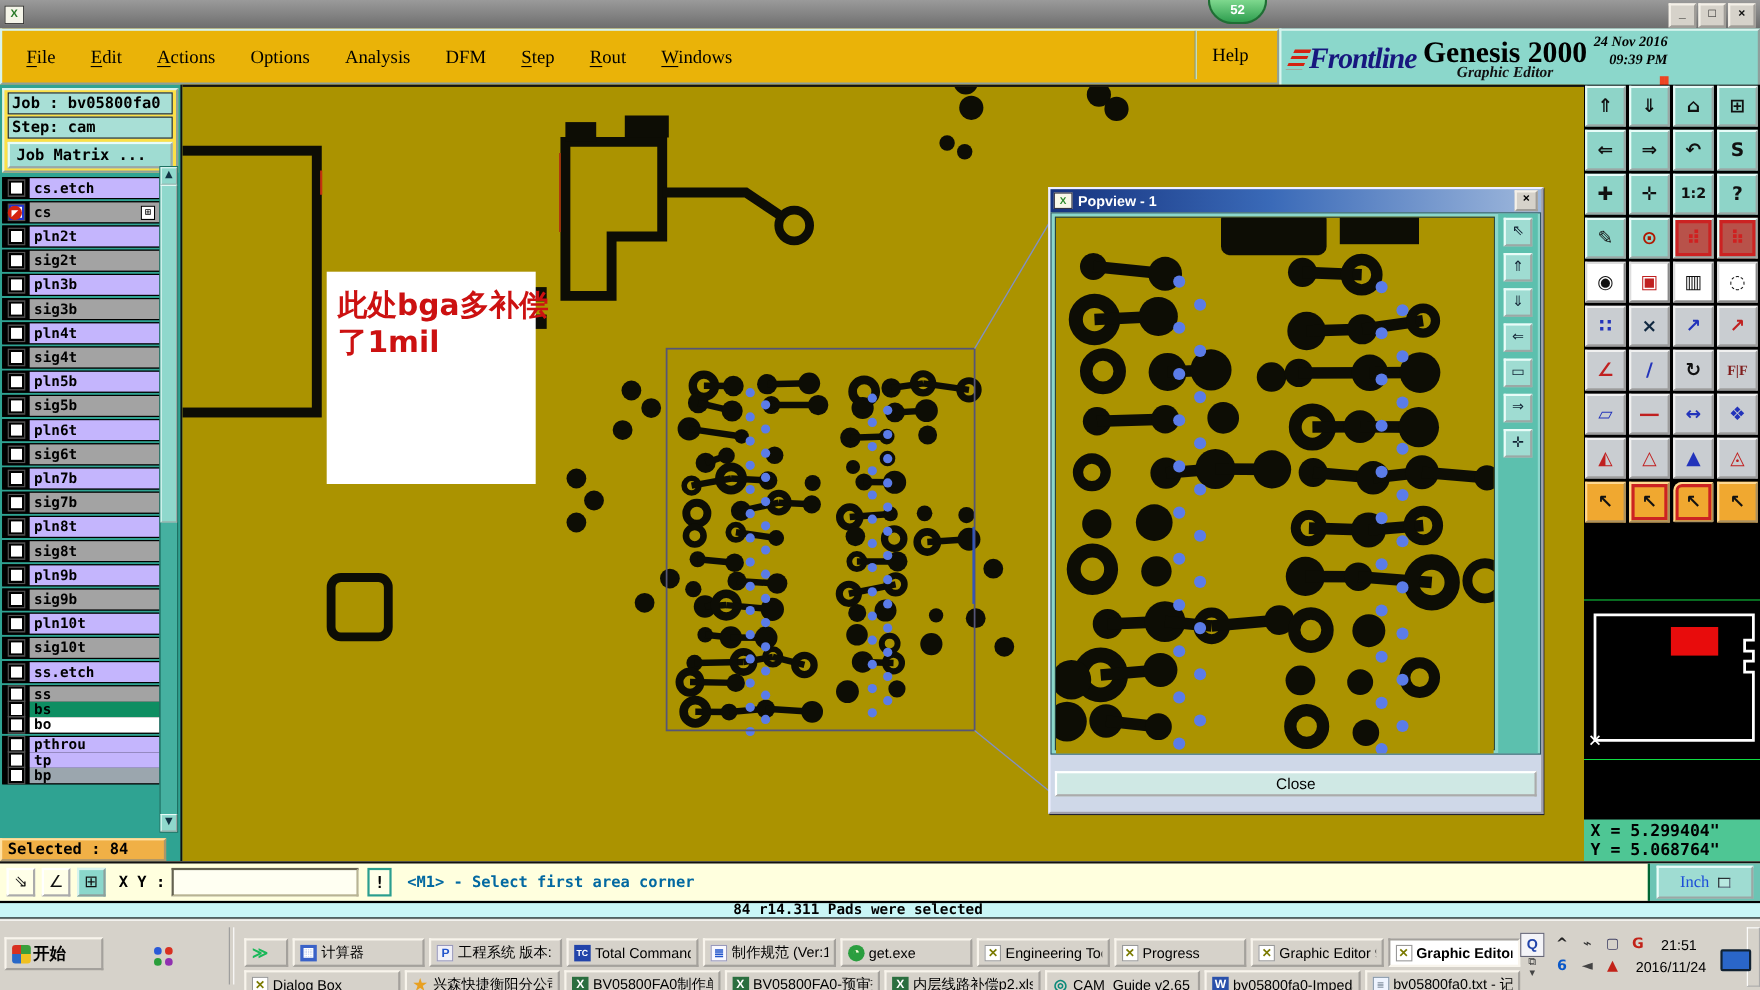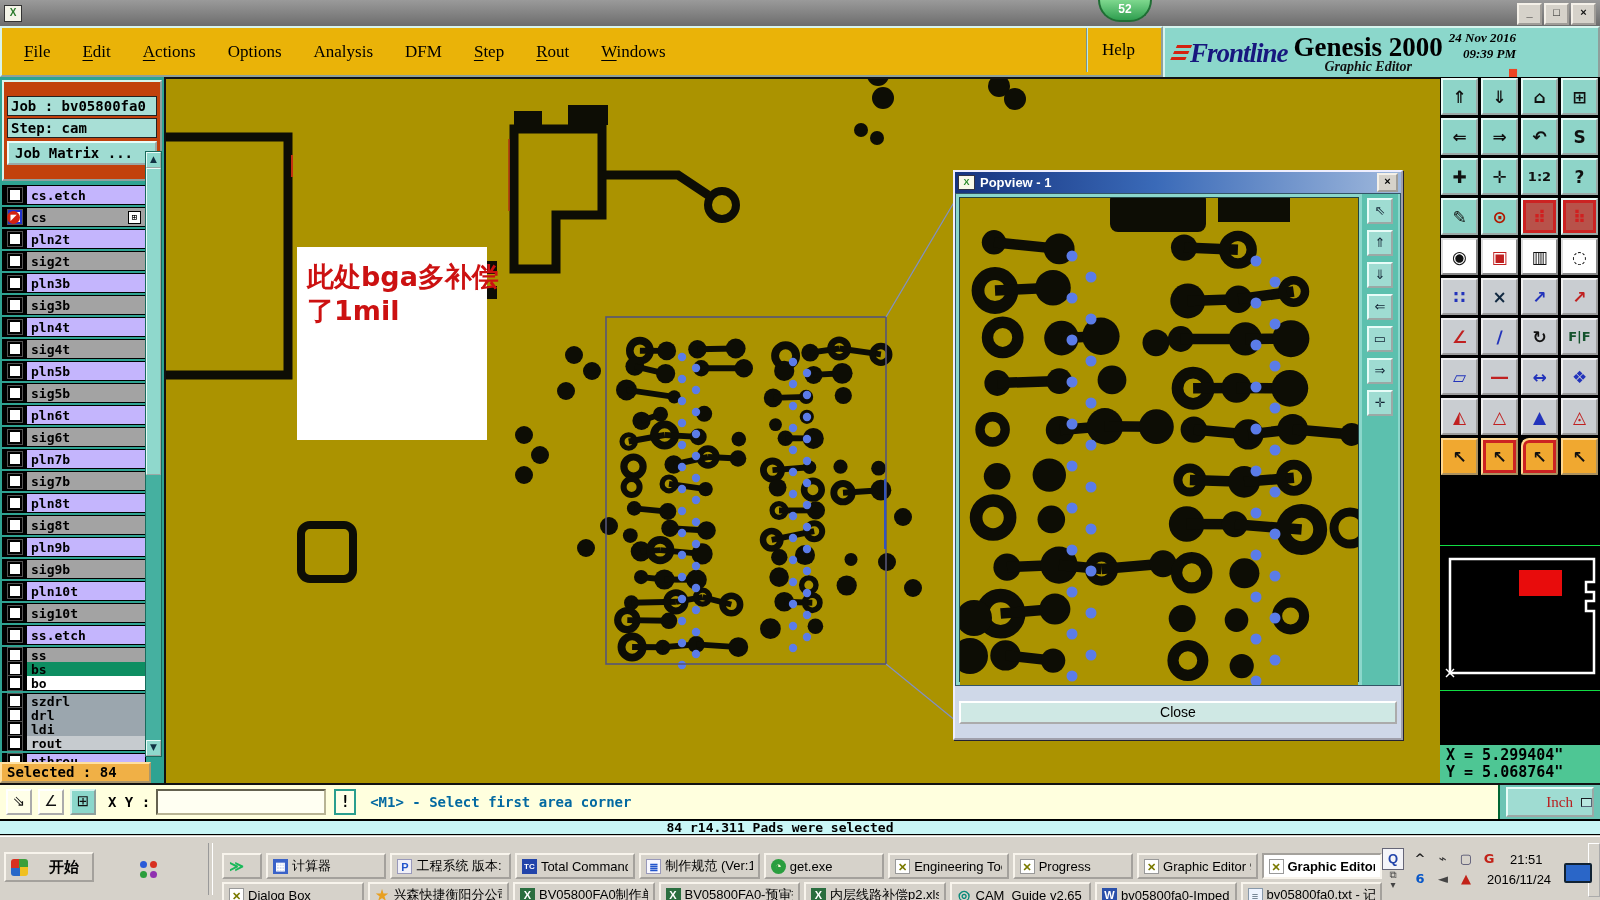--- a/index.html
+++ b/index.html
@@ -37,21 +37,21 @@
   .brand-mid{display:flex;flex-direction:column;align-items:center;margin-left:6px}
   .brand-product{font:bold 27px "Liberation Serif",serif;color:#000;white-space:nowrap}
   .brand-sub{font:italic bold 14px "Liberation Serif",serif;color:#111;margin-top:-4px}
   .brand-right{display:flex;flex-direction:column;align-items:flex-end;margin:2px 4px 0 6px}
   .brand-date,.brand-time{font:italic bold 13px "Liberation Serif",serif;color:#000;white-space:nowrap}
   .brand-pause{color:#e42;font:bold 11px "DejaVu Sans",sans-serif;margin-top:4px;letter-spacing:-2px}
 
   
   .sidebar{position:absolute;left:0;top:77px;width:166px;height:706px;background:#2FA392;
     box-sizing:border-box;border-right:2px solid #111;display:flex;flex-direction:column}
-  .side-top{background:#c2410c;border:2px outset #d8f4ee;margin:3px 2px 2px 2px;padding:14px 3px}
+  .side-top{background:#fde047;border:2px outset #d8f4ee;margin:3px 2px 2px 2px;padding:2px 3px}
   .side-field{background:#A8DFD6;border:1px solid #222;font:bold 14px/18px "DejaVu Sans Mono",monospace;
     color:#000;padding:0 3px;margin-bottom:2px;white-space:nowrap}
   .matrix-btn{display:block;width:100%;background:#9FDCD2;border:2px outset #e8fcf8;
     font:bold 14px/18px "DejaVu Sans Mono",monospace;text-align:left;padding:1px 6px;margin-top:3px}
   .layer-list{flex:1;overflow:hidden;padding:2px 18px 0 2px;position:relative}
   .layer-box{border:1px solid #000;margin-bottom:2px;background:#000}
   .layer-row{display:flex;align-items:center;height:18px}
   .layer-row.thin{height:14px}
   .lr-check{width:24px;align-self:stretch;background:#000;display:flex;align-items:center;justify-content:center;flex:none}
   .cbox{width:10px;height:10px;background:#fff;border:2px solid #000;outline:1px solid #555}
@@ -123,34 +123,34 @@
   .cmd-btn.active{background:#8BD7CB;border-color:#d8f4ee}
   .xy-label{font:bold 14px "DejaVu Sans Mono",monospace;margin:0 6px 0 12px;color:#000}
   .xy-input{width:160px;height:22px;background:#FFFFF2;border:2px inset #b8b494;
     font:13px "DejaVu Sans Mono",monospace;padding:0 3px}
   .alert-btn{width:22px;height:26px;margin-left:8px;background:#FFFFE8;border:2px solid #2A9E8E;box-sizing:border-box;
     font:bold 15px/22px "DejaVu Sans Mono",monospace;text-align:center;color:#000;flex:none}
   .cmd-status{font:bold 14px "DejaVu Sans Mono",monospace;color:#0369a1;margin-left:14px;white-space:nowrap}
   .inch-panel{position:absolute;right:0;top:0;width:100px;height:34px;background:#6CC4B4;
     border-left:2px solid #063;display:flex;align-items:center;justify-content:center}
   .inch-btn{width:84px;height:26px;background:#9FDCD2;border:2px outset #e8fcf8;
-    font:15px "Liberation Serif",serif;color:#b91c1c;display:flex;align-items:center;justify-content:flex-end;gap:8px}
+    font:15px "Liberation Serif",serif;color:#1d4ed8;display:flex;align-items:center;justify-content:center;gap:8px}
   .inch-sq{width:9px;height:7px;background:#b8e8e0;border:1px inset #567}
 
   
   .msgbar{position:absolute;left:0;top:819px;width:1600px;height:16px;background:#C9F6F6;
     border-top:2px solid #000;border-bottom:1px solid #000;box-sizing:border-box;
     display:flex;align-items:center;justify-content:center}
   .msgbar span{font:bold 13px "DejaVu Sans Mono",monospace;color:#000;margin-right:40px}
 
   
   .taskbar{position:absolute;left:0;top:836px;width:1600px;height:64px;background:#D6D2CA;
     border-top:1px solid #fff;box-sizing:border-box}
   .start-btn{position:absolute;left:4px;top:15px;width:90px;height:30px;background:#D6D2CA;
-    border:2px outset #f8f4ec;display:flex;align-items:center;gap:21px;padding-left:5px;box-sizing:border-box}
+    border:2px outset #f8f4ec;display:flex;align-items:center;gap:2px;padding-left:5px;box-sizing:border-box}
   .start-logo{width:17px;height:17px;border-radius:3px;flex:none;
     background:conic-gradient(#3b9e3b 0 25%,#f0c020 0 50%,#2868c8 0 75%,#d83020 0)}
   .start-label{font:bold 15px "Liberation Sans",sans-serif;color:#000}
   .quick-dots{position:absolute;left:140px;top:24px;width:7px;height:7px;border-radius:50%;background:#2a5ad8;
     box-shadow:10px 0 0 #d83020,0 10px 0 #2a9e3b,10px 10px 0 #9030b0}
   .tb-divider{position:absolute;left:208px;top:6px;width:3px;height:52px;border-left:1px solid #999;border-right:1px solid #fff}
   .tb-rows{position:absolute;left:222px;top:16px;width:1160px}
   .tb-row{display:flex;gap:4px;margin-bottom:3px;height:26px}
   .tb-btn{flex:1 1 0;min-width:0;height:26px;background:#D6D2CA;border:2px outset #f8f4ec;box-sizing:border-box;
     display:flex;align-items:center;padding:0 5px;overflow:hidden}
@@ -418,46 +418,20 @@
             <div class="lr-check">
               <div class="cbox"></div>
             </div>
             <div class="lr-label lt-green">bs</div>
           </div>
           <div class="layer-row thin">
             <div class="lr-check">
               <div class="cbox"></div>
             </div>
             <div class="lr-label lt-white">bo</div>
-          </div>
-        </div>
-        <div class="layer-box">
-          <div class="layer-row thin">
-            <div class="lr-check">
-              <div class="cbox"></div>
-            </div>
-            <div class="lr-label lt-gray">szdrl</div>
-          </div>
-          <div class="layer-row thin">
-            <div class="lr-check">
-              <div class="cbox"></div>
-            </div>
-            <div class="lr-label lt-gray">drl</div>
-          </div>
-          <div class="layer-row thin">
-            <div class="lr-check">
-              <div class="cbox"></div>
-            </div>
-            <div class="lr-label lt-gray">ldi</div>
-          </div>
-          <div class="layer-row thin">
-            <div class="lr-check">
-              <div class="cbox"></div>
-            </div>
-            <div class="lr-label lt-lightgray">rout</div>
           </div>
         </div>
         <div class="layer-box">
           <div class="layer-row thin">
             <div class="lr-check">
               <div class="cbox"></div>
             </div>
             <div class="lr-label lt-teal">pthrou</div>
           </div>
           <div class="layer-row thin">
@@ -716,21 +690,21 @@
         <div class="tbtn bg-white" style="color: rgb(192, 32, 32);">▣</div>
         <div class="tbtn bg-white">▥</div>
         <div class="tbtn bg-white">◌</div>
         <div class="tbtn bg-gray" style="color: rgb(34, 51, 187);">∷</div>
         <div class="tbtn bg-gray" style="color: rgb(16, 40, 64);">×</div>
         <div class="tbtn bg-gray" style="color: rgb(34, 51, 187);">↗</div>
         <div class="tbtn bg-gray" style="color: rgb(192, 32, 32);">↗</div>
         <div class="tbtn bg-gray" style="color: rgb(192, 32, 32);">∠</div>
         <div class="tbtn bg-gray" style="color: rgb(34, 51, 187);">∕</div>
         <div class="tbtn bg-gray">↻</div>
-        <div class="tbtn bg-gray small" style="color: #14532d;">F|F</div>
+        <div class="tbtn bg-gray small" style="color: #7f1d1d; font-family: Liberation Serif, serif;">F|F</div>
         <div class="tbtn bg-gray" style="color: rgb(34, 51, 187);">▱</div>
         <div class="tbtn bg-gray" style="color: rgb(192, 32, 32);">―</div>
         <div class="tbtn bg-gray" style="color: rgb(34, 51, 187);">↔</div>
         <div class="tbtn bg-gray" style="color: rgb(34, 51, 187);">❖</div>
         <div class="tbtn bg-gray" style="color: rgb(192, 32, 32);">◭</div>
         <div class="tbtn bg-gray" style="color: rgb(192, 32, 32);">△</div>
         <div class="tbtn bg-gray" style="color: rgb(34, 51, 187);">▲</div>
         <div class="tbtn bg-gray" style="color: rgb(192, 32, 32);">◬</div>
         <div class="tbtn bg-orange">↖</div>
         <div class="tbtn bg-orange frame-redbox">↖</div>

